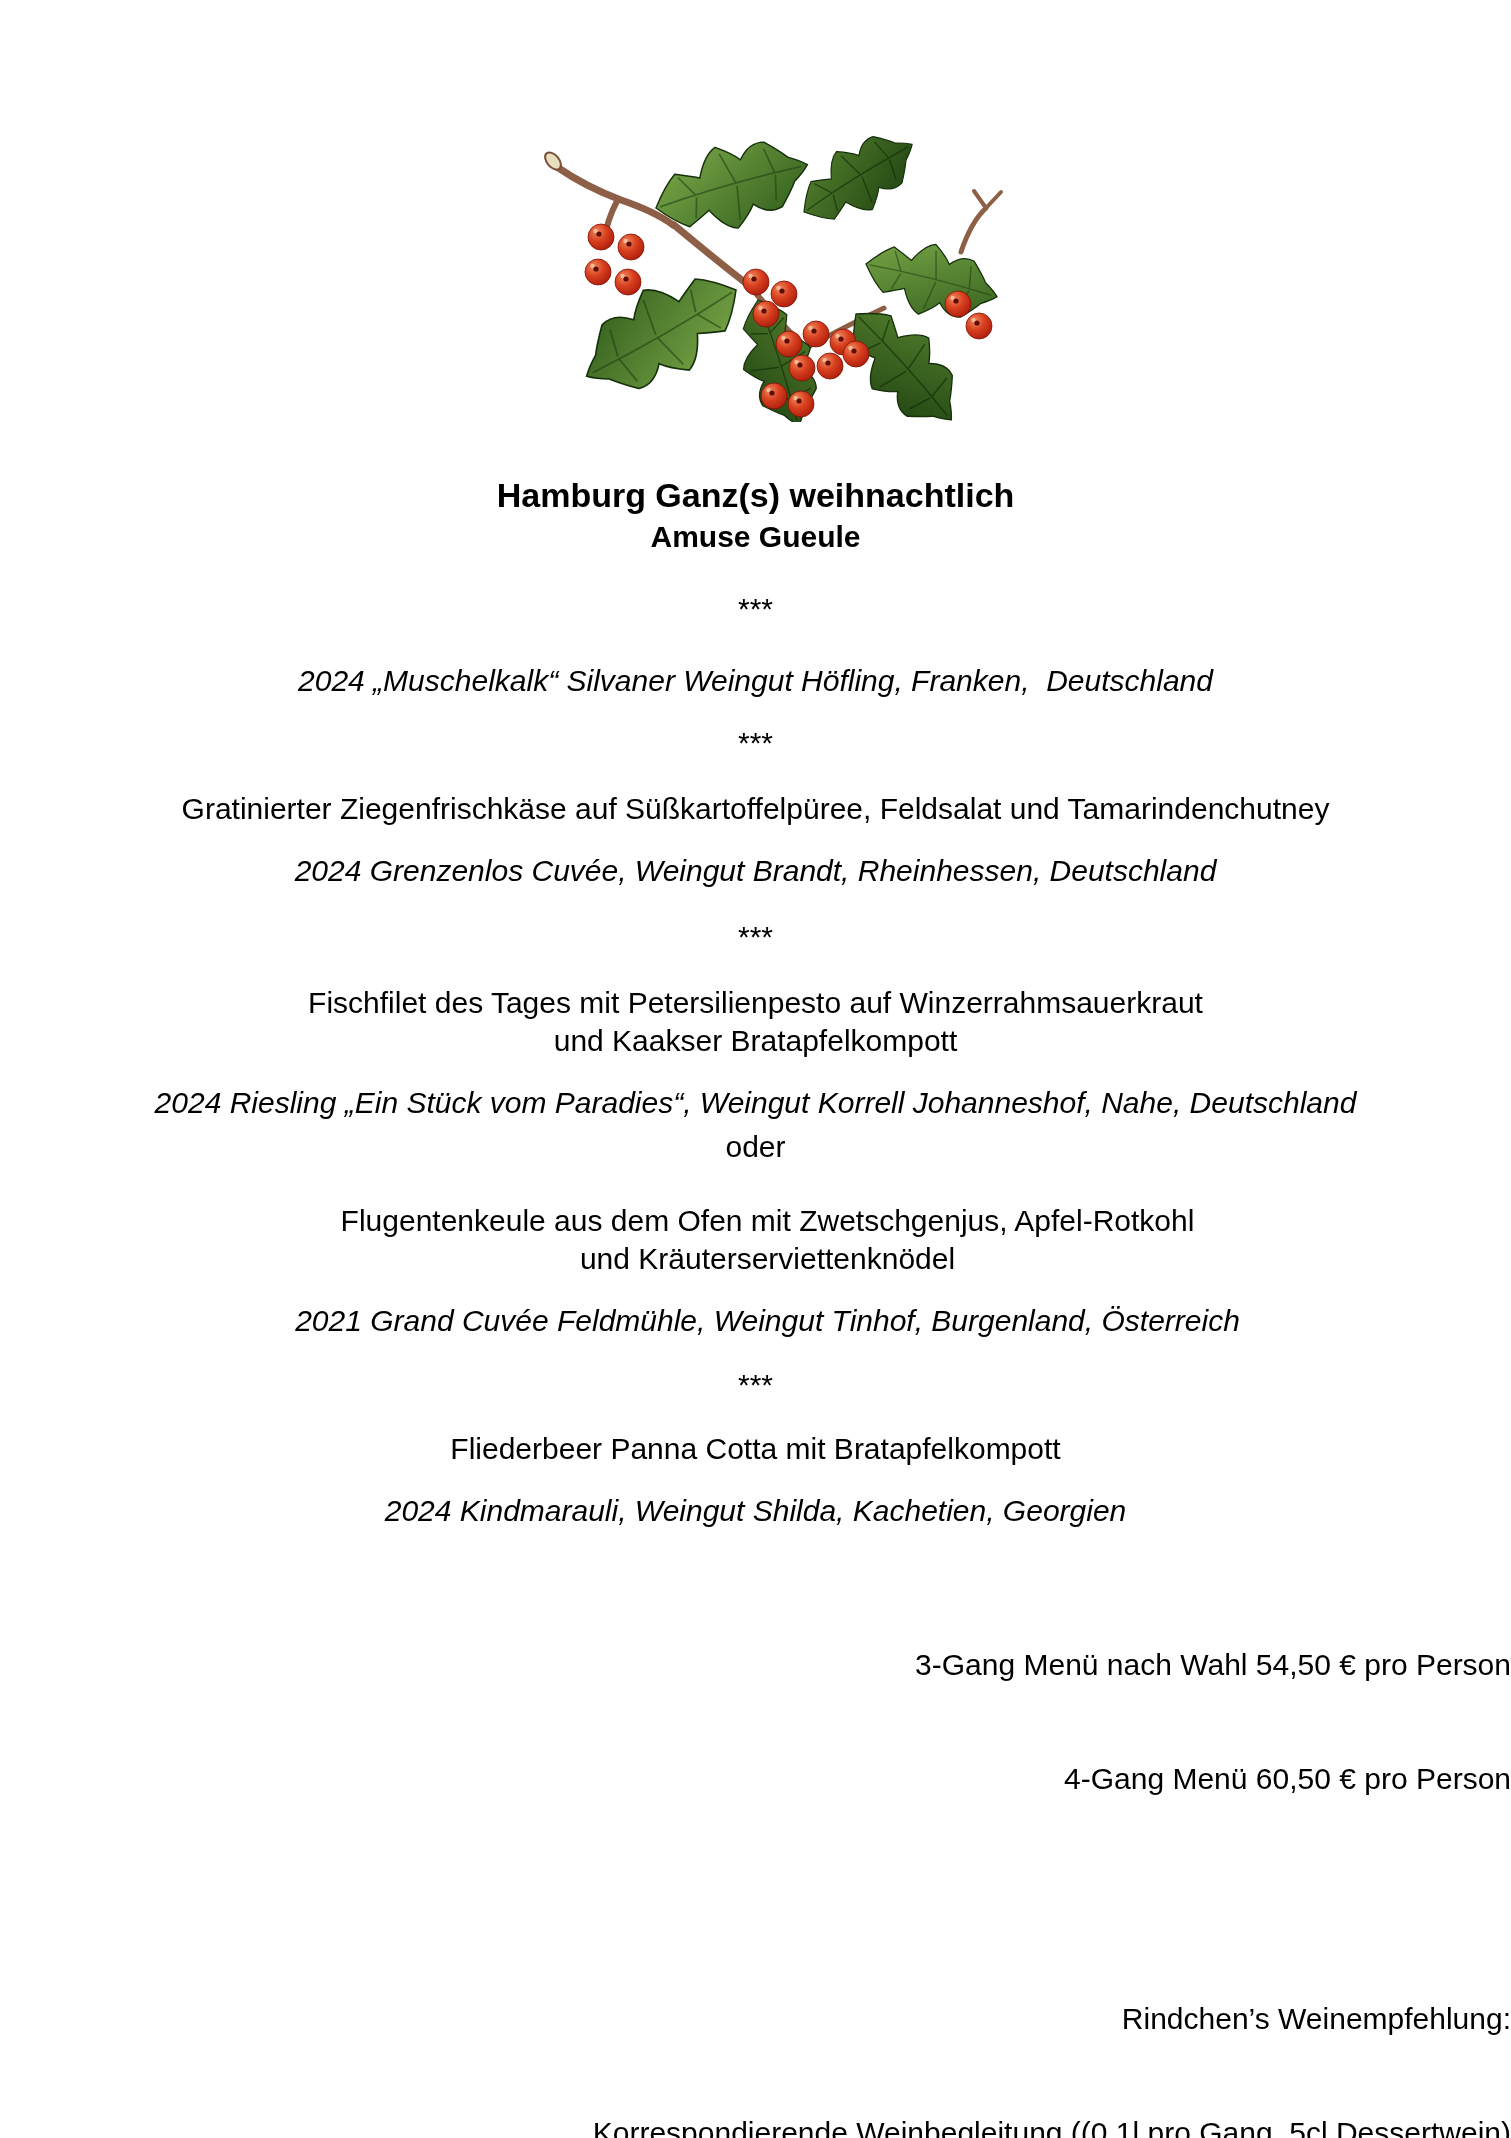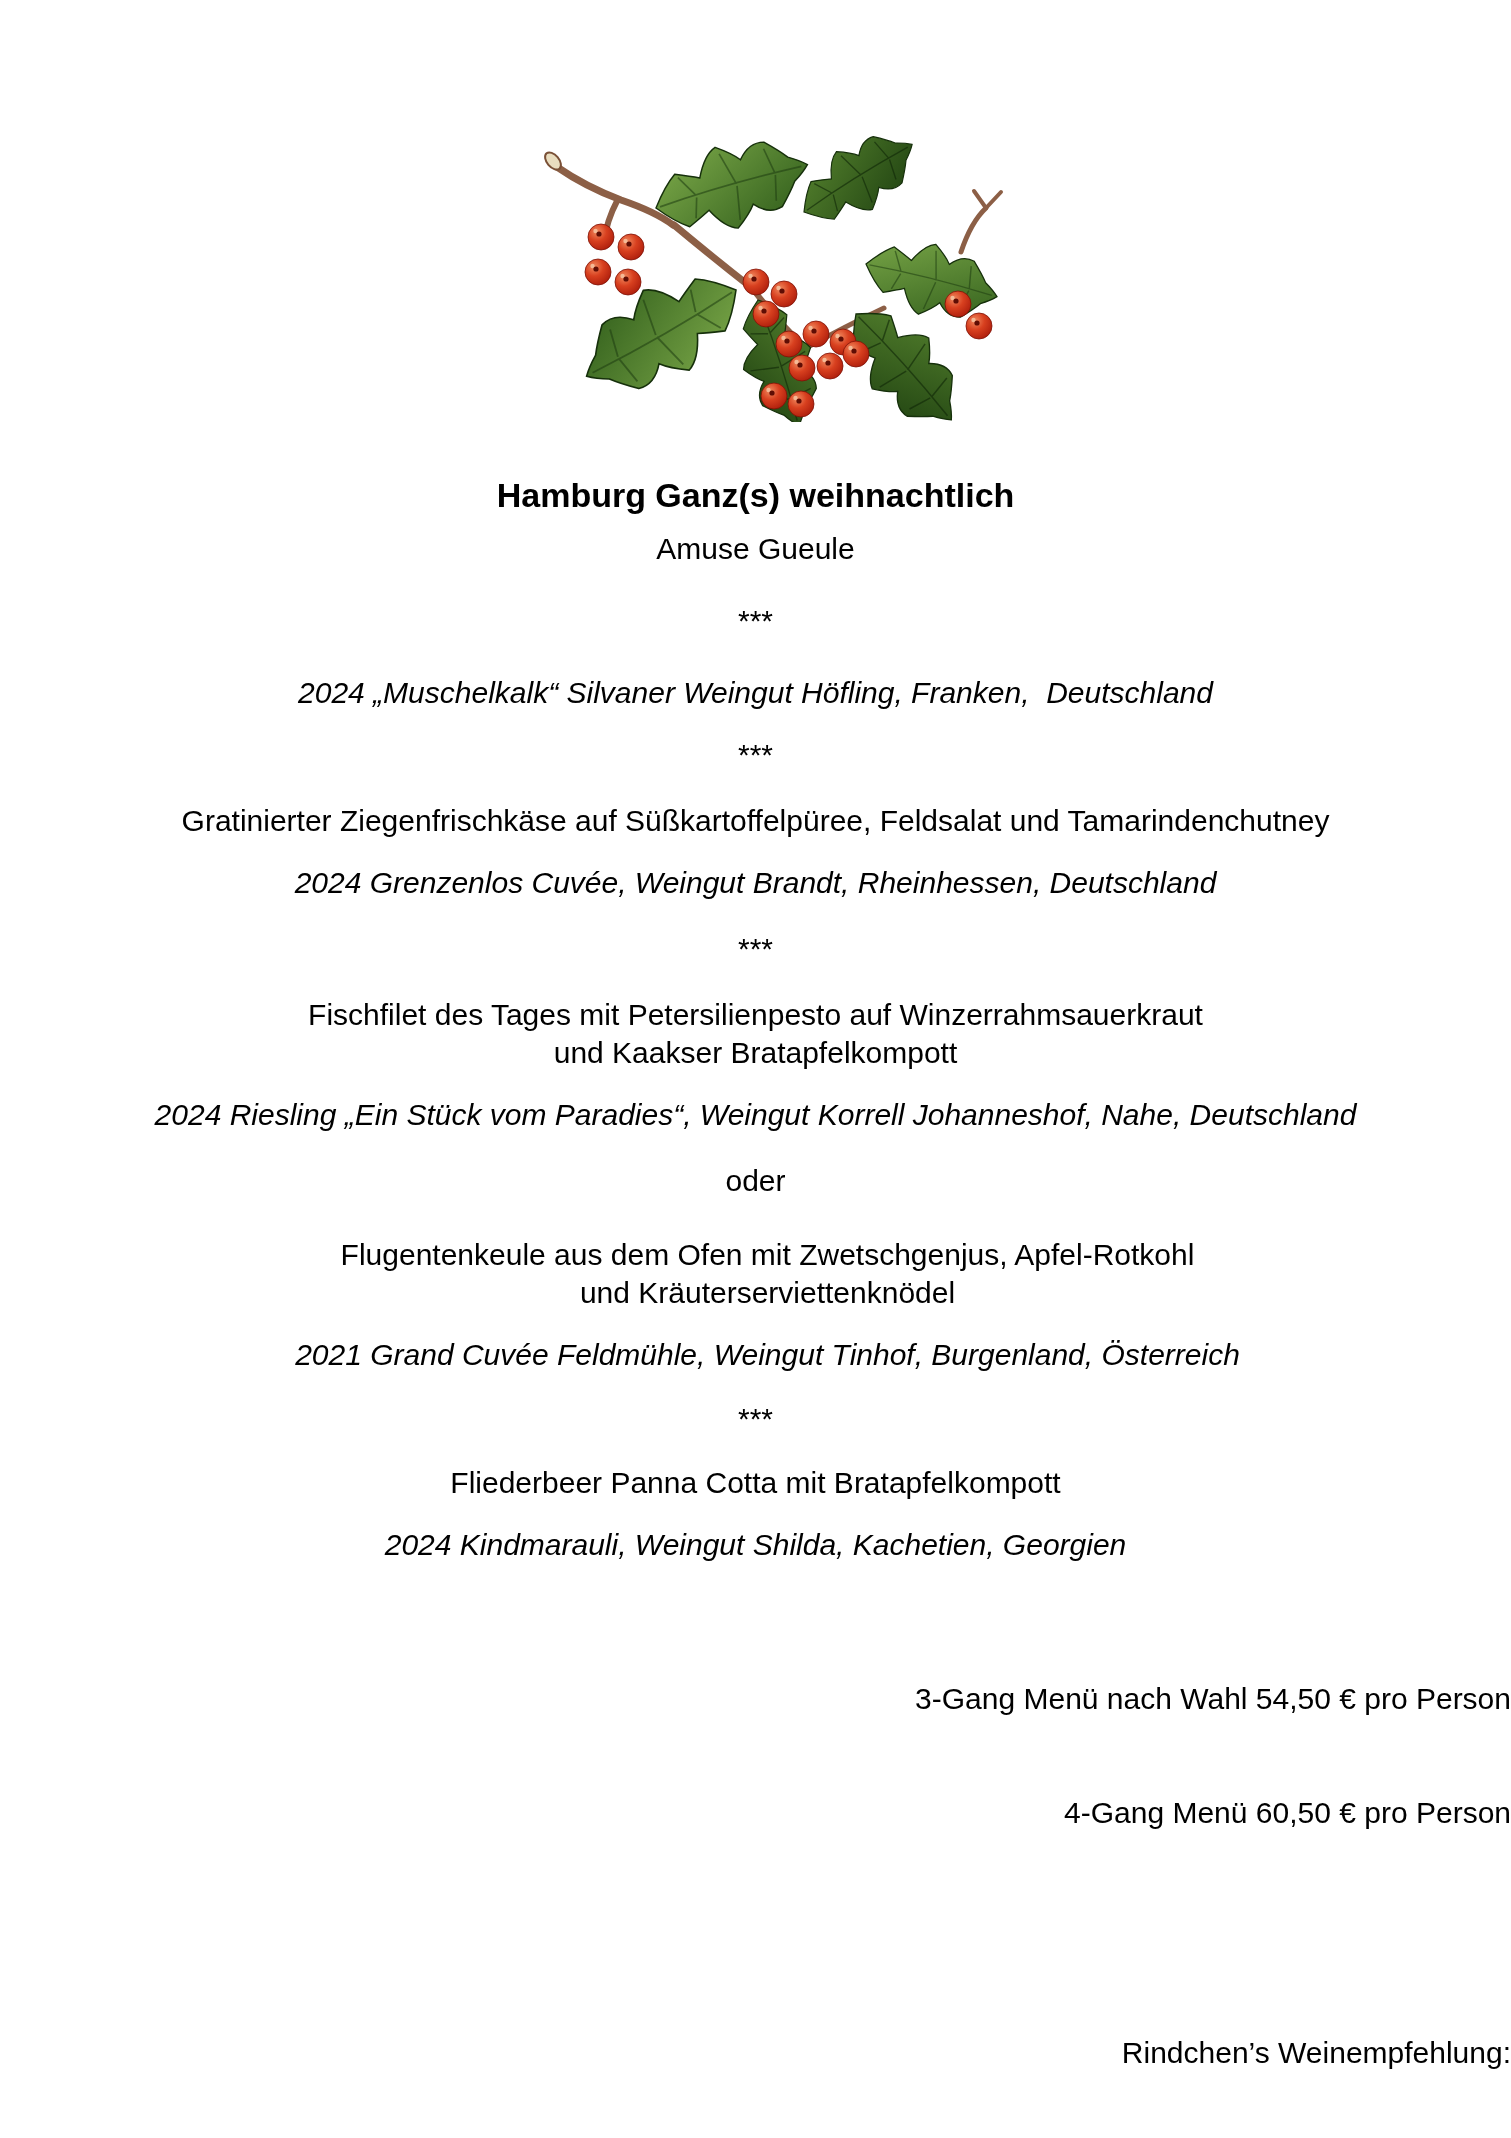--- a/index.html
+++ b/index.html
@@ -23,28 +23,28 @@
   }
 
   .line {
     text-align: center;
     font-size: 30px;
     line-height: 38px;
     white-space: pre-wrap;
   }
   .wine { font-style: italic; margin-top: 24px; }
 
-  .amuse   { margin-top: 12px; }
+  .amuse   { margin-top: 0; font-weight: bold; }
   .sep-a   { margin-top: 34px; }
   .c1      { margin-top: 34px; }
   .sep-b   { margin-top: 24px; }
   .c2      { margin-top: 28px; }
   .sep-c   { margin-top: 28px; }
   .c3      { margin-top: 28px; }
-  .or-line { margin-top: 28px; }
+  .or-line { margin-top: 6px; }
   .c4      { margin-top: 36px; padding-left: 24px; }
   .sep-d   { margin-top: 26px; }
   .c5      { margin-top: 26px; }
 
   .left-block {
     margin-left: 157px;
     text-align: right;
     font-size: 30px;
     line-height: 38px;
     white-space: pre-wrap;

